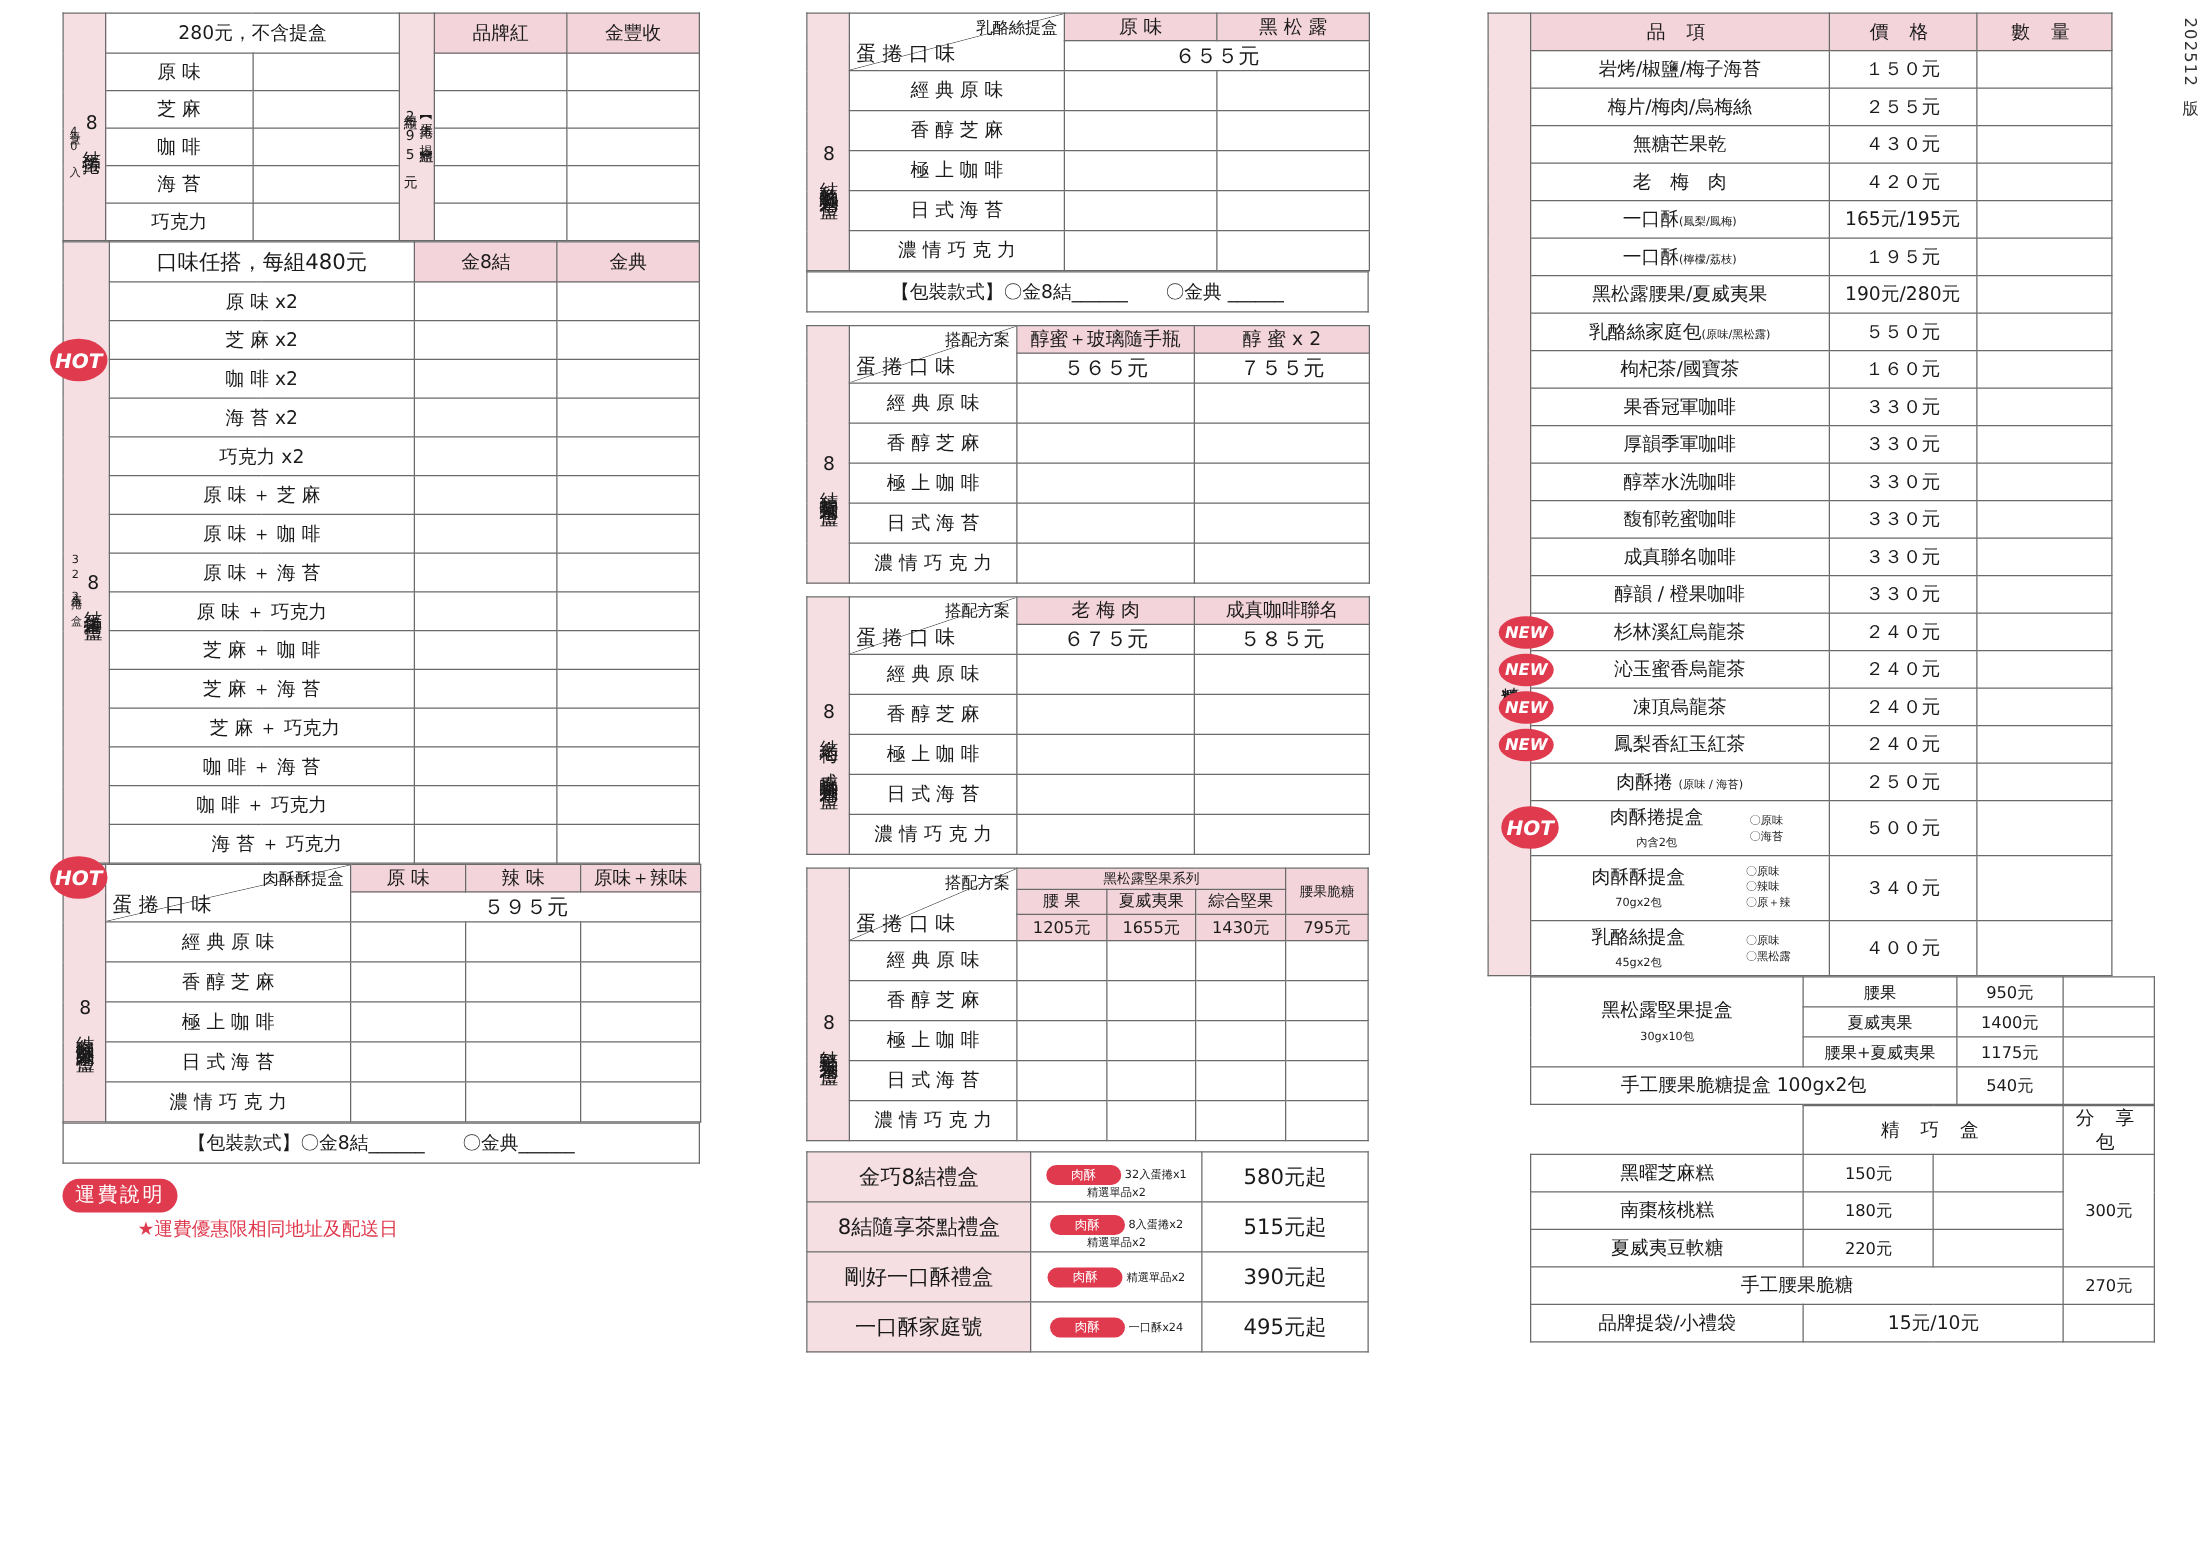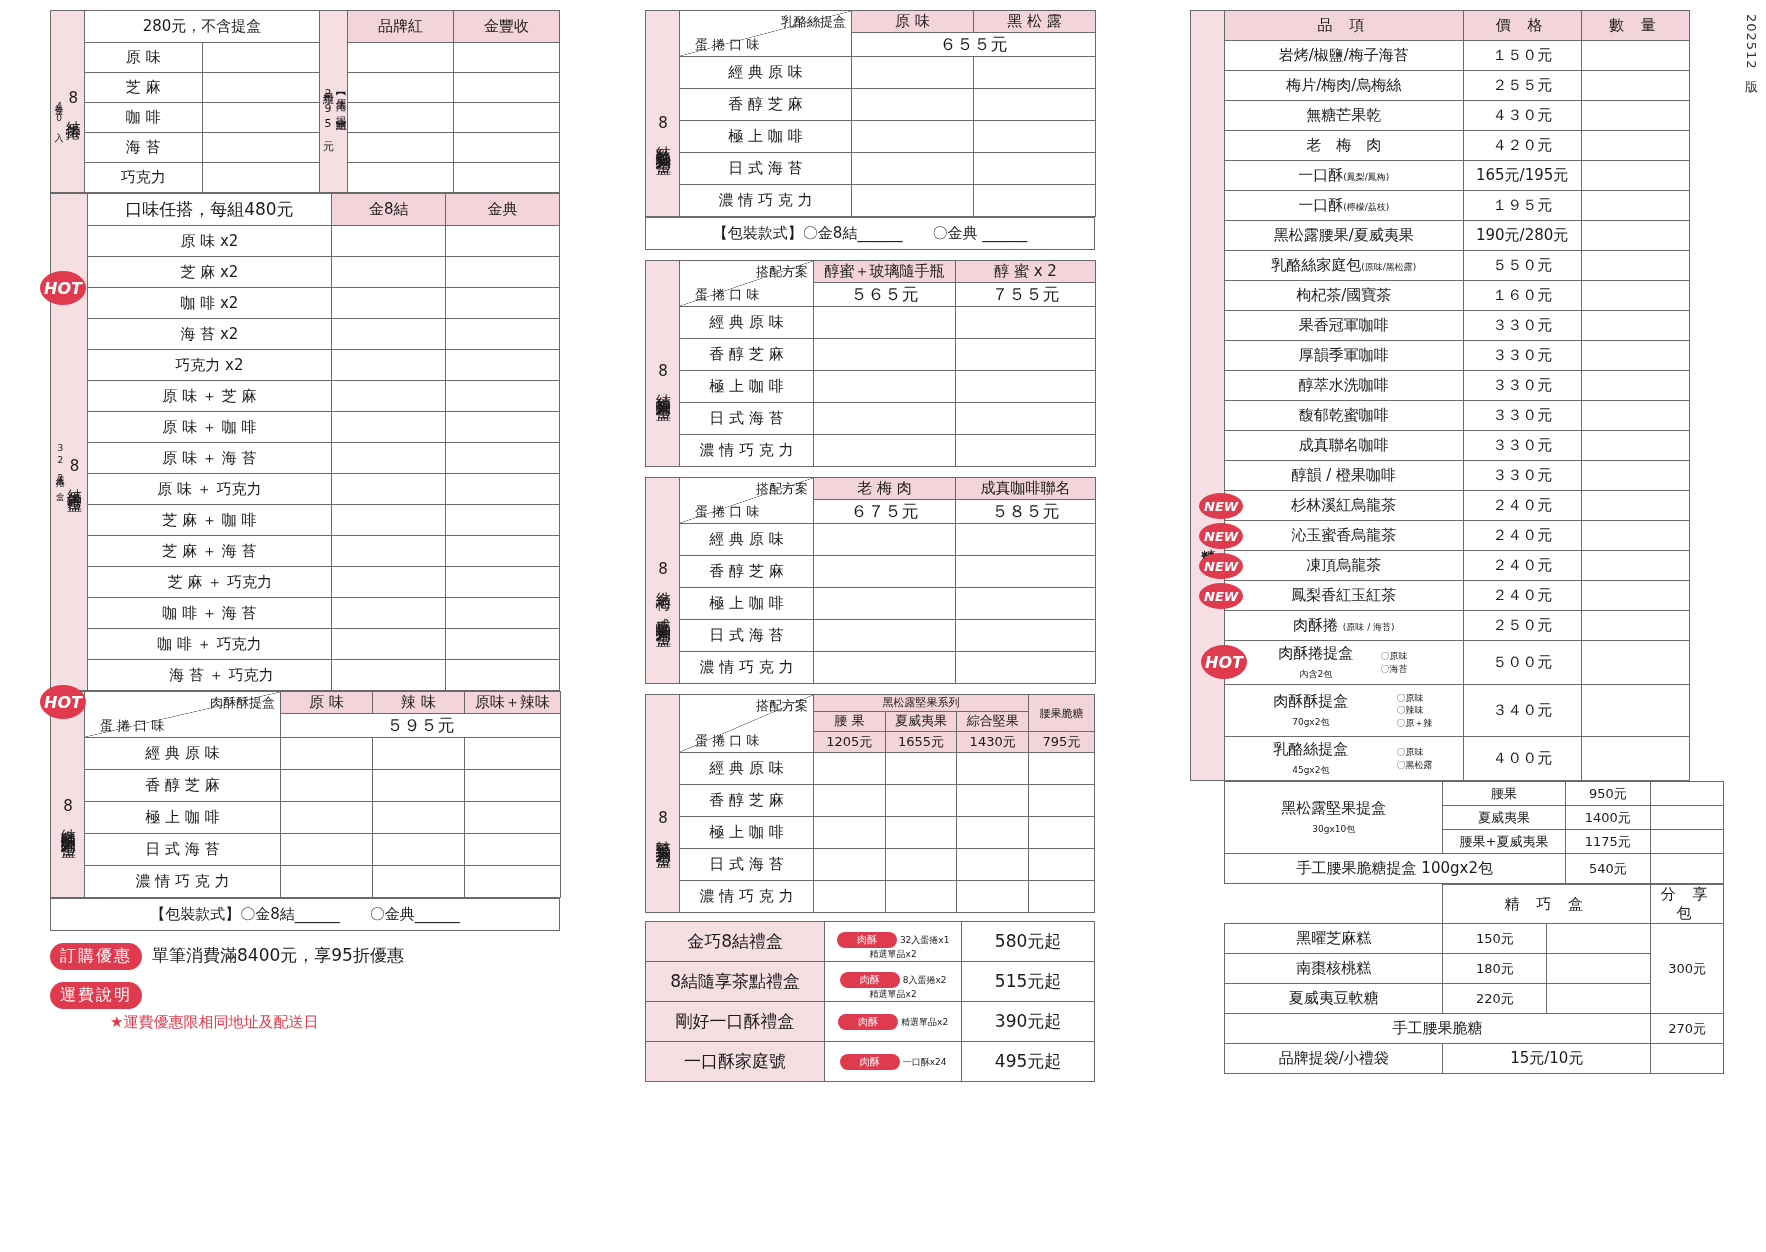--- a/index.html
+++ b/index.html
@@ -43,21 +43,21 @@
   
   .diag {
     position:relative;
     height:40px;
   }
   .diag .dl {
     position:absolute; left:0; top:0; width:100%; height:100%;
     background:linear-gradient(to right bottom, transparent calc(50% - 0.6px), #6a6a6a 50%, transparent calc(50% + 0.6px));
   }
   .diag .tr { position:absolute; right:5px; top:2px; font-size:13px; }
-  .diag .bl { position:absolute; left:15px; bottom:2px; font-size:13px; }
+  .diag .bl { position:absolute; left:5px; bottom:2px; font-size:16px; }
 
   .hotbadge {
     position:absolute;
     width:46px; height:34px;
     background:#e03a4e;
     border-radius:50%;
     color:#fff;
     font-size:16px;
     font-weight:bold;
     display:flex; align-items:center; justify-content:center;
@@ -303,24 +303,20 @@
 
       <table class="t" style="width:510px;">
         <tbody>
             <tr>
               <td class="ctr" style="height:32px;">【包裝款式】〇金8結______　　〇金典______</td>
             </tr>
       </tbody>
         </table>
 
       <div class="note-row">
-        <div class="note-pill">訂購優惠</div>
-        <div class="note-txt">單筆消費滿8400元，享95折優惠</div>
-      </div>
-      <div class="note-row">
         <div class="note-pill">運費說明</div>
       </div>
       <div class="star">★運費優惠限相同地址及配送日</div>
     </div>
 
     <div class="col col2">
 
       <table class="t" style="width:450px;">
         <tbody>
             <tr>
@@ -693,21 +689,21 @@
               <td></td>
         </tr>
         <tr>
           <td class="ctr" style="height:30px;"><span>肉酥捲</span> <span class="xsmall">(原味 / 海苔)</span></td>
           <td class="ctr">２５０元</td>
               <td></td>
         </tr>
         <tr>
           <td style="height:44px;position:relative;padding-left:26px;">
             <div class="hotbadge" style="left:-24px;top:4px;">HOT</div>
-            <div style="display:flex;align-items:center;justify-content:space-between;padding-right:20px;">
+            <div style="display:flex;align-items:center;justify-content:space-between;padding-right:1px;">
               <div style="text-align:center;flex:1;">
                 <span>肉酥捲提盒</span><br><span class="xsmall">內含2包</span>
               </div>
               <div class="xsmall" style="white-space:pre-line;text-align:left;width:62px;">〇原味
 〇海苔</div>
             </div>
           </td>
           <td class="ctr">５００元</td>
               <td></td>
         </tr>

